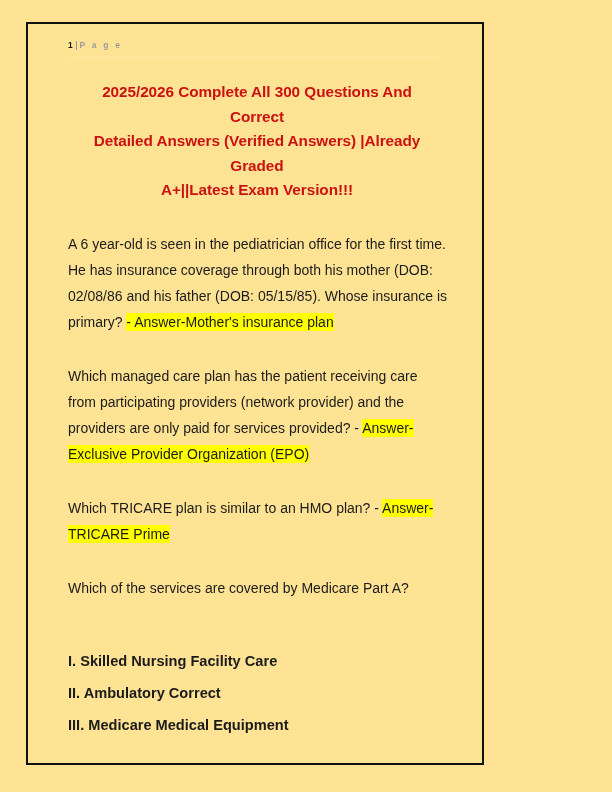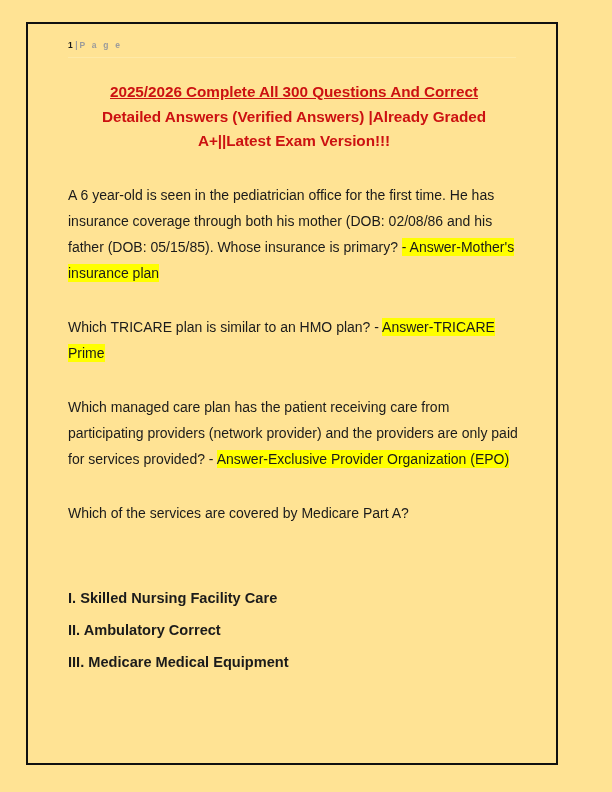--- a/index.html
+++ b/index.html
@@ -12,21 +12,21 @@
     height: 792px;
     background: #ffe394;
     font-family: "Liberation Sans", sans-serif;
     overflow: hidden;
   }
 
   .page-sheet {
     position: absolute;
     left: 26px;
     top: 22px;
-    width: 532px;
+    width: 458px;
     height: 743px;
     box-sizing: border-box;
     border: 2px solid #101010;
     background: #ffe394;
   }
 
   .page-inner {
     position: absolute;
     left: 0;
     top: 0;
@@ -85,21 +85,21 @@
   .body-area {
     margin-top: 28px;
   }
   .qa-block {
     font-size: 14px;
     line-height: 26px;
     color: #1b1b1b;
     margin: 0 0 28px 0;
     max-width: 470px;
   }
-  .qa-block.tight { margin-bottom: 38px; }
+  .qa-block.tight { margin-bottom: 26px; }
 
   .hl {
     background: #ffff00;
     box-decoration-break: clone;
     -webkit-box-decoration-break: clone;
     padding: 1px 0;
   }
 
   .list-block {
     font-size: 14.6px;
@@ -118,32 +118,32 @@
   <div class="page-inner">
 
     <div class="doc-header">
       <div class="page-marker">
         <span class="pm-num">1</span><span class="pm-sep">|</span><span class="pm-word">P a g e</span>
       </div>
       <div class="header-rule"></div>
     </div>
 
     <div class="doc-title">
-      <span style="display: block; text-decoration: underline;">2025/2026 Complete All 300 Questions And Correct</span>
+      <span style="display: block;">2025/2026 Complete All 300 Questions And Correct</span>
       <span style="display: block;">Detailed Answers (Verified Answers) |Already Graded</span>
       <span style="display: block;">A+||Latest Exam Version!!!</span>
     </div>
 
     <div class="body-area">
 
       <p class="qa-block"><span>A 6 year-old is seen in the pediatrician office for the first time. He has insurance coverage through both his mother (DOB: 02/08/86 and his father (DOB: 05/15/85). Whose insurance is primary? </span><span class="hl">- Answer-Mother's insurance plan</span></p>
 
+      <p class="qa-block"><span>Which managed care plan has the patient receiving care from participating providers (network provider) and the providers are only paid for services provided? - </span><span class="hl">Answer-Exclusive Provider Organization (EPO)</span></p>
+
       <p class="qa-block"><span>Which TRICARE plan is similar to an HMO plan? - </span><span class="hl">Answer-TRICARE Prime</span></p>
-
-      <p class="qa-block"><span>Which managed care plan has the patient receiving care from participating providers (network provider) and the providers are only paid for services provided? - </span><span class="hl">Answer-Exclusive Provider Organization (EPO)</span></p>
 
       <p class="qa-block tight"><span>Which of the services are covered by Medicare Part A?</span></p>
 
       <div class="spacer-lg"></div>
 
       <div class="list-block">
         <span class="list-item">I. Skilled Nursing Facility Care</span>
         <span class="list-item">II. Ambulatory Correct</span>
         <span class="list-item">III. Medicare Medical Equipment</span>
       </div>

